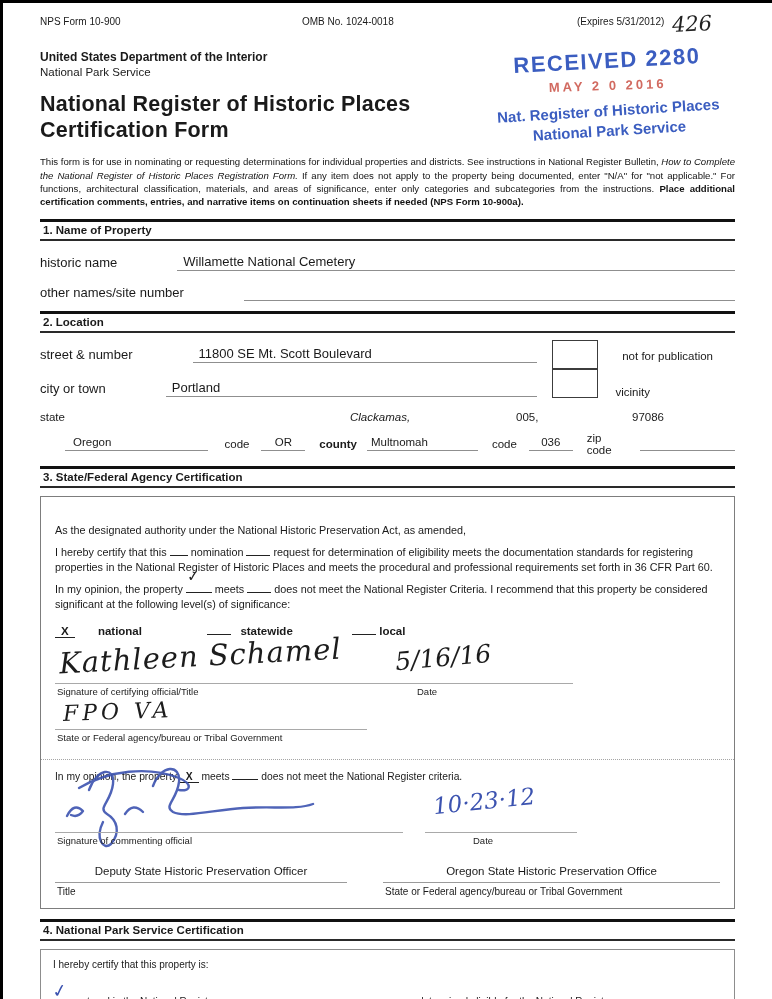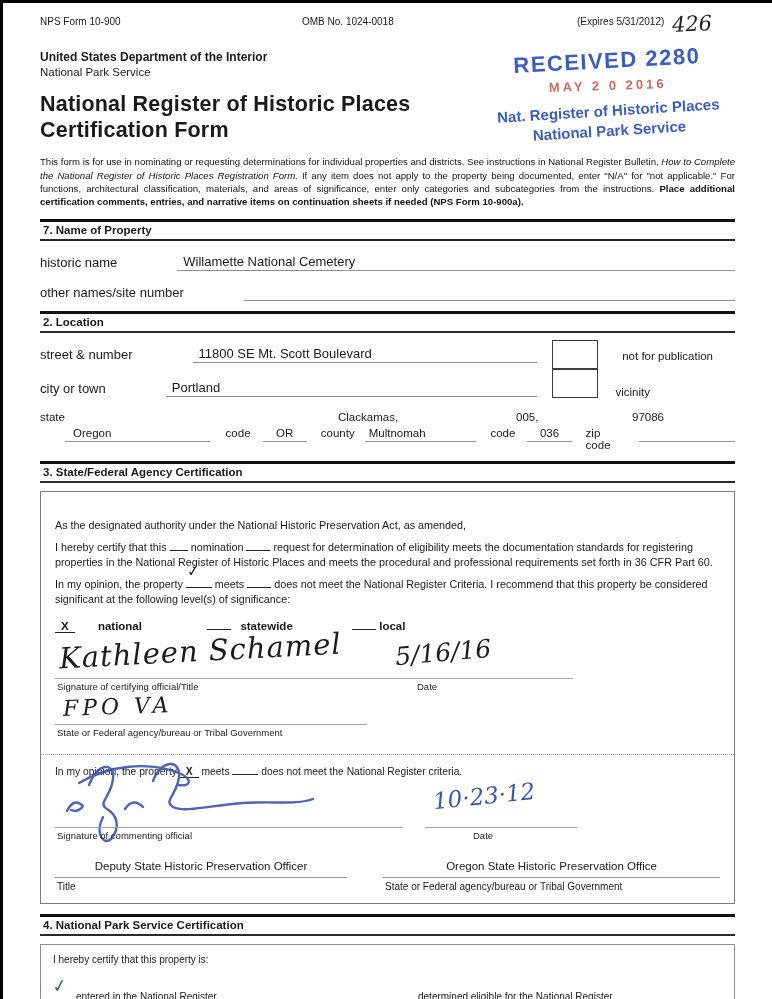--- a/index.html
+++ b/index.html
@@ -46,21 +46,21 @@
   
   .loc-wrap{position:relative;}
   .mr-right{margin-right:198px;}
   .cbox{position:absolute;top:-6px;right:137px;width:46px;}
   .cbox .cell{height:28px;border:1.6px solid #3c3c3c;background:transparent;}
   .cbox .cell+.cell{margin-top:-1.6px;}
   .nfp-label{position:absolute;top:4px;right:22px;font-size:11.5px;}
   .vic-label{position:absolute;top:40px;right:85px;font-size:11.5px;}
   .staterow{position:relative;height:16px;margin-top:14px;font-size:11.5px;}
   .staterow span{position:absolute;top:0;}
-  .strow2{display:flex;align-items:flex-start;font-size:11.5px;padding-left:25px;}
+  .strow2{display:flex;align-items:center;margin-top:5px;font-size:11.5px;padding-left:25px;}
 
   
   .bigbox{border:1.3px solid #7d7d7d;margin-top:8px;padding:9px 14px 10px;font-size:10.8px;line-height:1.35;}
   .bp{margin:7px 0 0 0;}
   .blank{display:inline-block;border-bottom:1.3px solid #222;height:11px;vertical-align:baseline;}
   .w18{width:18px;}.w24{width:24px;}.w26{width:26px;}.w16{width:16px;}
   .chkwrap{position:relative;}
   .hand-check{position:absolute;left:1px;top:-15px;font-family:"DejaVu Sans",sans-serif;
               font-style:italic;font-size:15px;color:#222;transform:rotate(-6deg);}
   .levels{margin-top:11px;font-weight:bold;font-size:11.5px;}
@@ -130,21 +130,21 @@
     </div>
 
     <div class="doc-title">
       <div>National Register of Historic Places</div>
       <div>Certification Form</div>
     </div>
 
     <p class="instructions"><span>This form is for use in nominating or requesting determinations for individual properties and districts.  See instructions in National Register Bulletin, </span><em>How to Complete the National Register of Historic Places Registration Form.</em><span>  If any item does not apply to the property being documented, enter "N/A" for "not applicable."  For functions, architectural classification, materials, and areas of significance, enter only categories and subcategories from the instructions.  </span><strong>Place additional certification comments, entries, and narrative items on continuation sheets if needed (NPS Form 10-900a).</strong></p>
 
     <div class="sec">
-      <div class="sec-bar">7.  Name of Property</div>
+      <div class="sec-bar">1.  Name of Property</div>
       <div class="frow">
         <span class="lab">historic name</span>
         <span class="uval grow">Willamette National Cemetery</span>
       </div>
       <div class="frow">
         <span class="lab">other names/site number</span>
         <span class="uval grow"></span>
       </div>
     </div>
 
@@ -160,29 +160,29 @@
           <span class="uval grow mr-right">Portland</span>
         </div>
         <div class="cbox">
           <div class="cell"></div>
           <div class="cell"></div>
         </div>
         <span class="nfp-label">not for publication</span>
         <span class="vic-label">vicinity</span>
         <div class="staterow">
           <span style="left:0;">state</span>
-          <span style="left:298px;">Clackamas,</span>
+          <span style="left:310px;font-style:italic;">Clackamas,</span>
           <span style="left:476px;">005,</span>
           <span style="left:592px;">97086</span>
         </div>
         <div class="strow2">
           <span class="u" style="width:142px;padding-left:8px;">Oregon</span>
           <span style="margin-left:16px;">code</span>
           <span class="u" style="width:46px;text-align:center;margin-left:12px;">OR</span>
-          <span style="margin-left:14px;">county</span>
+          <span style="margin-left:14px;font-weight:bold;">county</span>
           <span class="u" style="width:112px;padding-left:4px;margin-left:10px;">Multnomah</span>
           <span style="margin-left:14px;">code</span>
           <span class="u" style="width:46px;text-align:center;margin-left:12px;">036</span>
           <span style="margin-left:14px;">zip code</span>
           <span class="u" style="width:100px;margin-left:12px;"></span>
         </div>
       </div>
     </div>
 
     <div class="sec">

